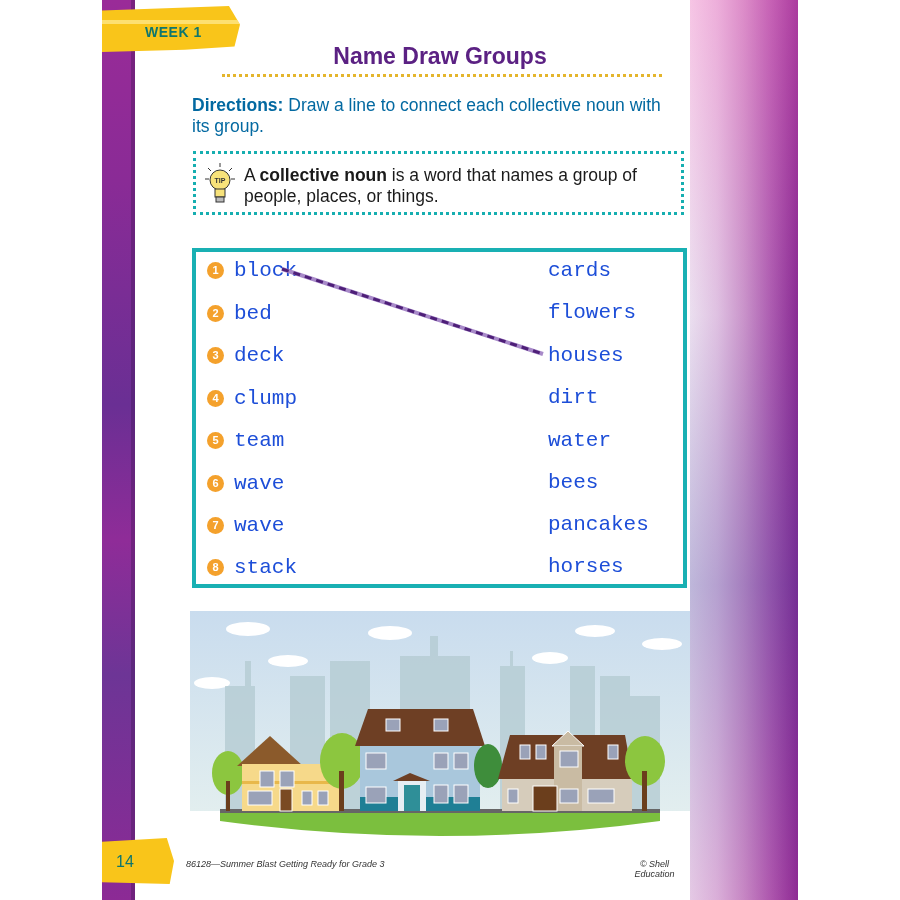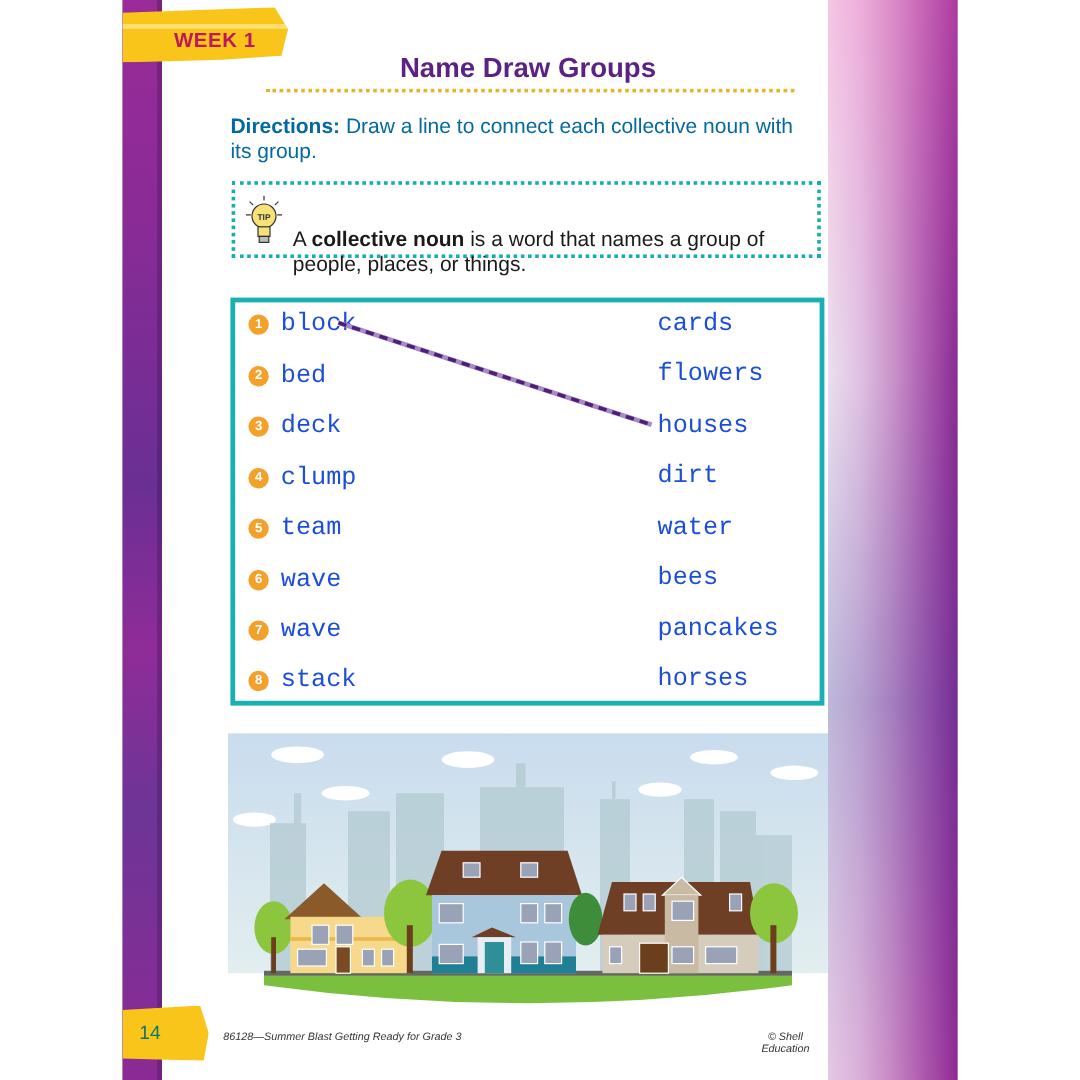--- a/index.html
+++ b/index.html
@@ -7,31 +7,31 @@
   .page { position:absolute; left:0; top:0; width:900px; height:900px; background:#fff; }
   .left-strip { position:absolute; left:102px; top:0; width:33px; height:900px;
     background: linear-gradient(180deg,#9a2b98 0%,#8a2b96 20%,#6a2f94 45%,#8f2c98 60%,#6d3596 75%,#8c2a95 100%); }
   .left-strip::after { content:""; position:absolute; right:0; top:0; width:4px; height:100%; background:rgba(60,20,80,0.35); }
   .right-strip { position:absolute; left:690px; top:0; width:108px; height:900px;
     background: linear-gradient(90deg,#ffffff 0%,#f1dcef 25%,#d7a6d3 50%,#b565b5 75%,#8c2b93 100%); }
   .right-strip .tint { position:absolute; inset:0; background: linear-gradient(180deg, rgba(230,90,180,0.35) 0%, rgba(120,40,150,0.15) 35%, rgba(70,50,150,0.35) 65%, rgba(150,40,150,0.25) 100%); }
   .week-tab { position:absolute; left:102px; top:6px; width:138px; height:46px; background:#f9c51a;
     clip-path: polygon(0 10%, 92% 0, 100% 40%, 96% 88%, 60% 95%, 0 100%); }
   .week-tab::before { content:""; position:absolute; left:0; top:30%; width:100%; height:10%; background:rgba(255,235,150,0.7); }
-  .week-label { position:absolute; left:145px; top:24px; font-family:"Liberation Sans", sans-serif; font-weight:bold; font-size:17px; color:#be185d; letter-spacing:0.5px; }
+  .week-label { position:absolute; left:145px; top:24px; font-family:"Liberation Sans", sans-serif; font-weight:bold; font-size:14px; color:#0f766e; letter-spacing:0.5px; }
   .page-tab { position:absolute; left:102px; top:838px; width:72px; height:46px; background:#f9c51a;
     clip-path: polygon(0 8%, 90% 0, 100% 50%, 94% 100%, 0 96%); }
   .page-number { position:absolute; left:116px; top:853px; font-family:"Liberation Sans", sans-serif; font-weight:normal; font-size:16px; color:#0f766e; }
   .title { position:absolute; left:190px; width:500px; top:43px; text-align:center; font-family:"Liberation Sans", sans-serif; font-weight:bold; font-size:23px; color:#5b2183; }
   .title-dots { position:absolute; left:222px; top:74px; width:440px; height:0; border-top:3px dotted #e4b52c; }
   .directions { position:absolute; left:192px; top:95px; width:490px; font-family:"Liberation Sans", sans-serif; font-size:17.5px; line-height:21px; color:#0369a1; }
   .directions b { font-weight:bold; }
   .tip-box { position:absolute; left:193px; top:151px; width:491px; height:64px; border:3px dotted #16aeb0; box-sizing:border-box; }
   .tip-icon { position:absolute; left:205px; top:163px; width:30px; height:42px; }
-  .tip-text { position:absolute; left:244px; top:165px; width:440px; font-family:"Liberation Sans", sans-serif; font-size:17.5px; line-height:21px; color:#1a1a1a;margin-top:24px; }
+  .tip-text { position:absolute; left:244px; top:165px; width:440px; font-family:"Liberation Sans", sans-serif; font-size:17.5px; line-height:21px; color:#1a1a1a; }
   .match-box { position:absolute; left:192px; top:248px; width:495px; height:340px; border:4px solid #19b0b3; box-sizing:border-box; background:#fff; }
   .left-item { position:absolute; left:207px; height:24px; display:flex; align-items:center; }
   .num { width:17px; height:17px; border-radius:50%; background:#f4a12c; color:#fff; font-family:"Liberation Sans", sans-serif; font-weight:bold; font-size:11px; display:flex; align-items:center; justify-content:center; margin-right:10px; }
   .word { font-family:Liberation Mono, monospace; font-size:21px; color:#1d4ed8; }
   .right-item { position:absolute; left:548px; height:24px; display:flex; align-items:center; }
   .match-line { position:absolute; left:0; top:0; width:900px; height:900px; pointer-events:none; }
   .scene { position:absolute; left:190px; top:611px; width:500px; height:232px; overflow:hidden; }
   .footer-left { position:absolute; left:186px; top:859px; font-family:"Liberation Sans", sans-serif; font-style:italic; font-size:9px; color:#333; }
   .footer-right { position:absolute; left:620px; top:859px; width:69px; text-align:center; font-family:"Liberation Sans", sans-serif; font-style:italic; font-size:9px; color:#333; }
 </style>

